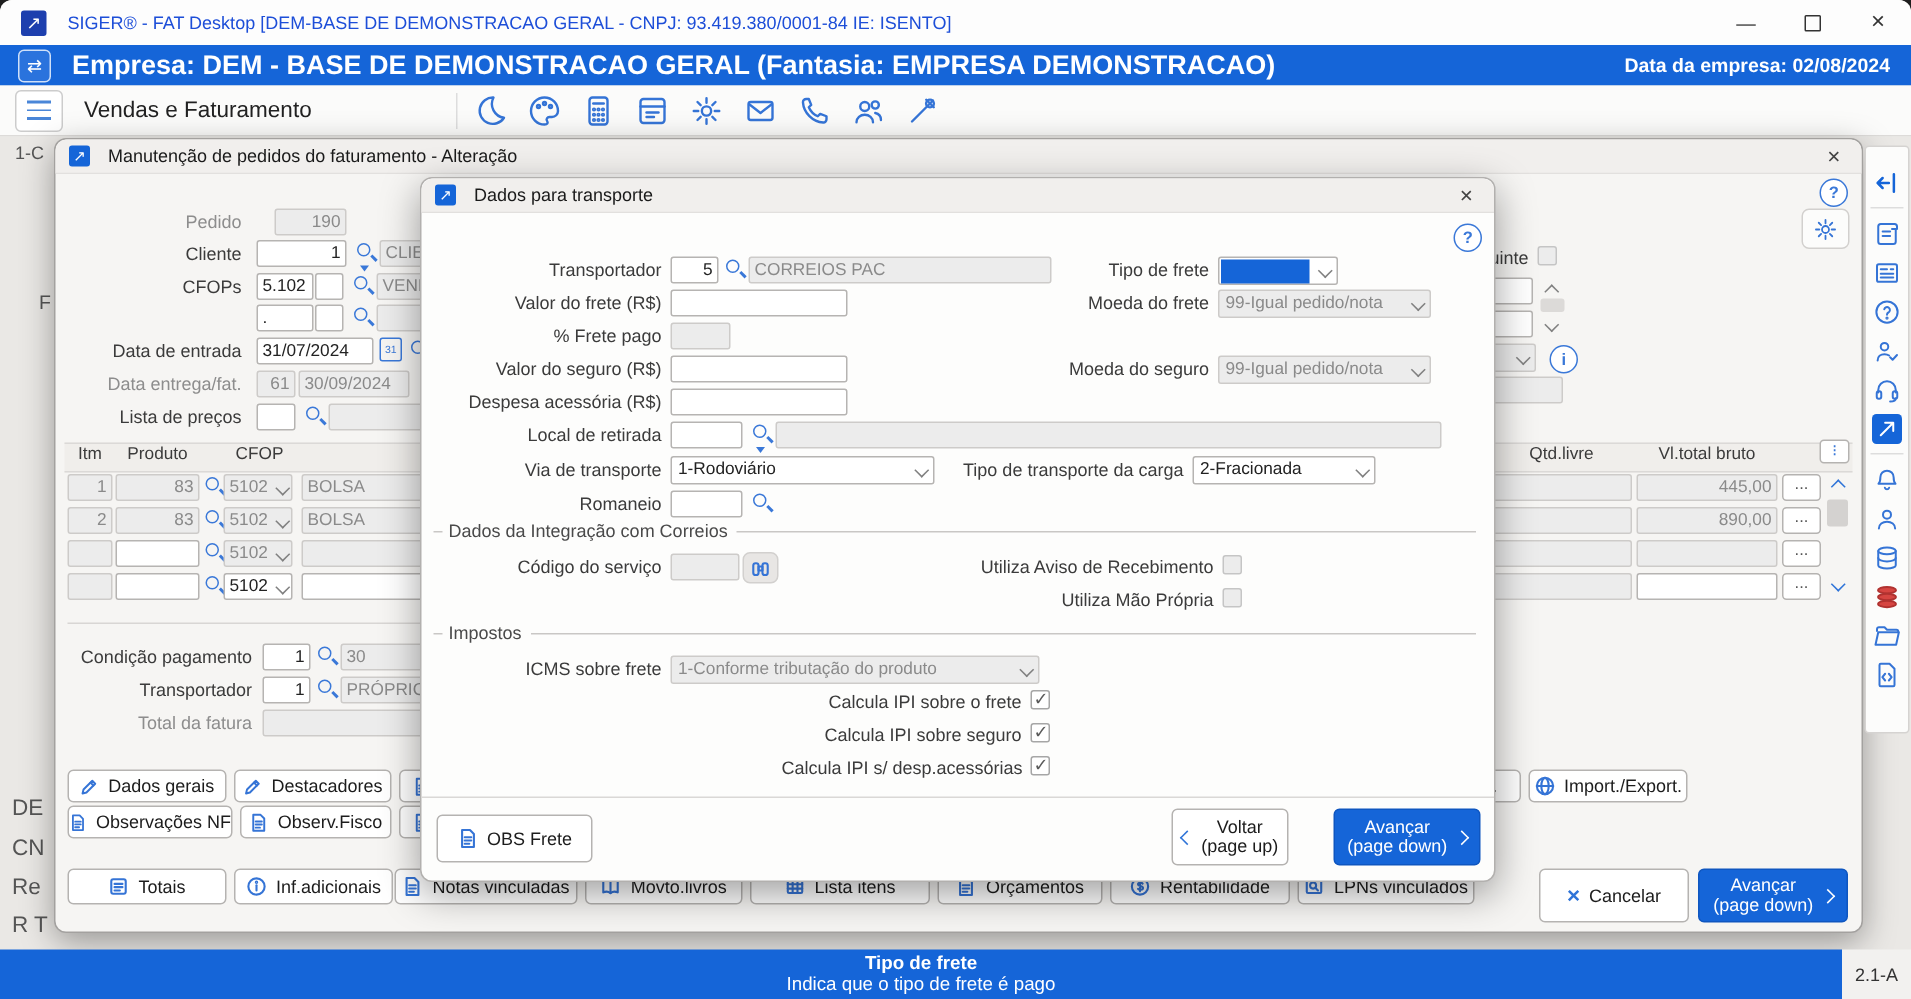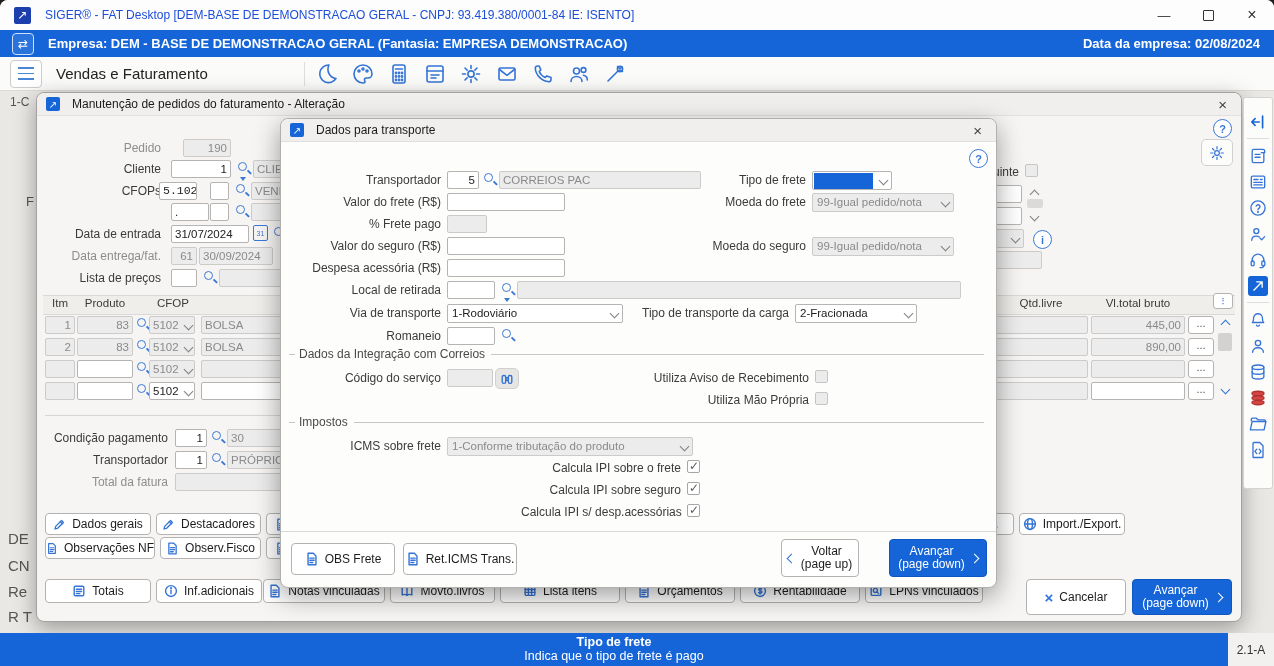--- a/index.html
+++ b/index.html
@@ -10,21 +10,21 @@
   .titlebar{position:absolute;left:0;top:0;right:0;height:30px;background:#fdfdfd;display:flex;align-items:center;}
   .applogo{width:17px;height:17px;background:#1d3fae;border-radius:2px;margin-left:14px;
            color:#fff;font-size:12px;display:flex;align-items:center;justify-content:center;}
   .apptitle{font-size:12px;margin-left:14px;color:#1d4ed8;}
   .wincontrols{margin-left:auto;display:flex;height:100%;}
   .wc{width:44px;display:flex;align-items:center;justify-content:center;font-size:13px;color:#333;}
   .wc .maxbox{width:9px;height:9px;border:1.2px solid #333;border-radius:1px;}
   .companybar{position:absolute;left:0;top:30px;right:0;height:27px;background:#1565d8;display:flex;align-items:center;}
   .swapico{width:20px;height:20px;margin-left:12px;border:1.5px solid #cfe0f8;border-radius:4px;background:#2a73dd;
            color:#fff;font-size:12px;display:flex;align-items:center;justify-content:center;}
-  .companytxt{color:#fff;font-weight:bold;font-size:13px;margin-left:14px;}
+  .companytxt{color:#fff;font-weight:bold;font-size:18px;margin-left:14px;}
   .companydate{color:#fff;font-weight:bold;font-size:13px;margin-left:auto;margin-right:14px;}
   .toolbar{position:absolute;left:0;top:57px;right:0;height:33px;background:#fbfbfa;border-bottom:1px solid #dddbd9;
            display:flex;align-items:center;}
   .hamb{width:30px;height:26px;margin-left:10px;border:1px solid #ccc;border-radius:4px;background:#fff;
         display:flex;flex-direction:column;justify-content:center;gap:4px;align-items:center;}
   .hamb i{display:block;width:16px;height:1.7px;background:#4a86d8;}
   .modtitle{font-size:15px;color:#222;margin-left:14px;}
   .tdiv{width:1px;height:24px;background:#ddd;margin-left:96px;}
   .ticons{display:flex;gap:12px;margin-left:10px;}
   .tico{width:24px;height:24px;}
@@ -345,21 +345,21 @@
     <div class="lbl dis" style="left:0;top:48px;width:124px;">Pedido</div>
     <div class="fld dis num" style="left:146px;top:46px;width:48px;">190</div>
 
     <div class="lbl" style="left:0;top:69px;width:124px;">Cliente</div>
     <div class="fld num" style="left:134px;top:67px;width:60px;">1</div>
     <span class="mag" style="left:200px;top:68px;"></span>
     <span class="caret" style="left:203px;top:84px;"></span>
     <div class="fld dis" style="left:216px;top:67px;width:68px;">CLIE</div>
 
     <div class="lbl" style="left:0;top:91px;width:124px;">CFOPs</div>
-    <div class="fld" style="left:122px;top:89px;width:38px;font-family:Liberation Mono, monospace;">5.102</div>
+    <div class="fld" style="left:134px;top:89px;width:38px;">5.102</div>
     <div class="fld" style="left:173px;top:89px;width:19px;"></div>
     <span class="mag" style="left:198px;top:90px;"></span>
     <div class="fld dis" style="left:214px;top:89px;width:70px;">VEND</div>
 
     <div class="fld" style="left:134px;top:110px;width:38px;">.</div>
     <div class="fld" style="left:173px;top:110px;width:19px;"></div>
     <span class="mag" style="left:198px;top:111px;"></span>
     <div class="fld dis" style="left:214px;top:110px;width:70px;"></div>
 
     <div class="lbl" style="left:0;top:134px;width:124px;">Data de entrada</div>
@@ -706,26 +706,20 @@
     <span class="chk on" style="left:406px;top:385px;"></span>
 
     <div class="hline" style="left:0;top:412px;width:715px;background:#dad8d6;"></div>
 
     <div class="btn" style="left:10px;top:424px;width:104px;height:32px;">
       <svg class="ic" width="14" height="14">
           <use href="#i-doc"></use>
         </svg>
       <span>OBS Frete</span>
     </div>
-    <div class="btn" style="left:122px;top:424px;width:114px;height:32px;">
-      <svg class="ic" width="14" height="14">
-          <use href="#i-doc"></use>
-        </svg>
-      <span>Ret.ICMS Trans.</span>
-    </div>
     <div class="btn" style="left:500px;top:420px;width:78px;height:38px;">
       <span class="chev left blue"></span>
       <span class="btn2l">
         <span>Voltar</span>
         <span>(page up)</span>
       </span>
     </div>
     <div class="btn btn-primary" style="left:608px;top:420px;width:98px;height:38px;">
       <span class="btn2l">
         <span>Avançar</span>

